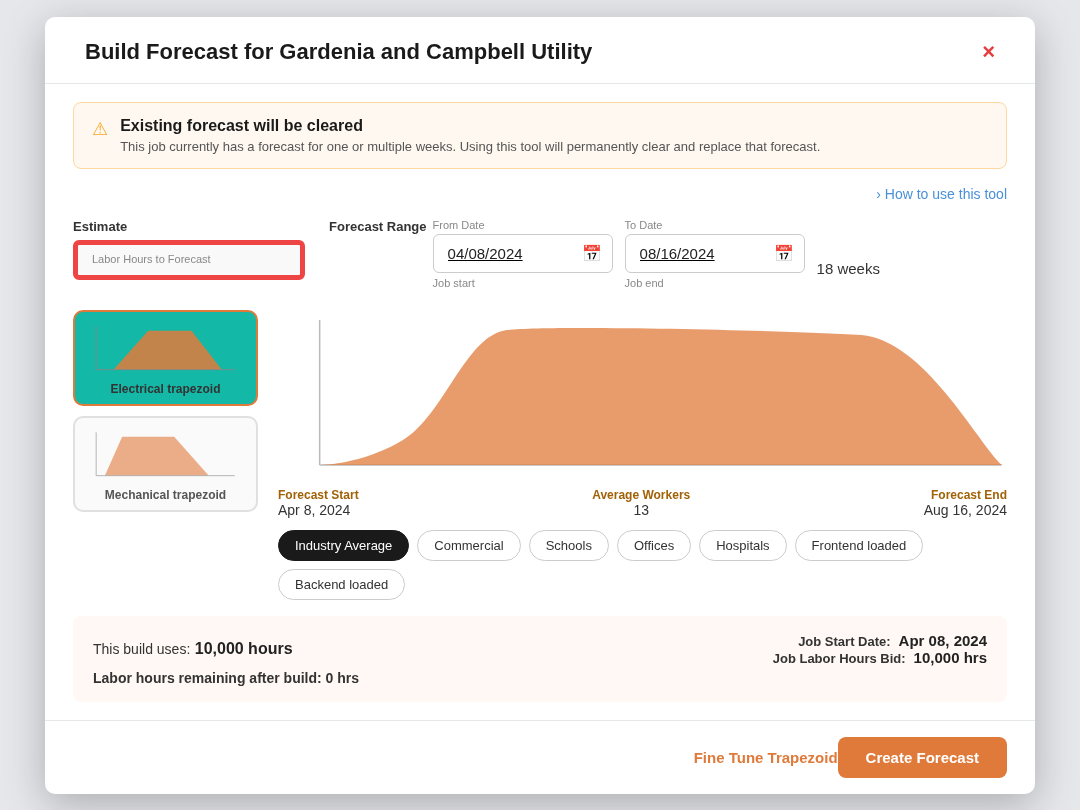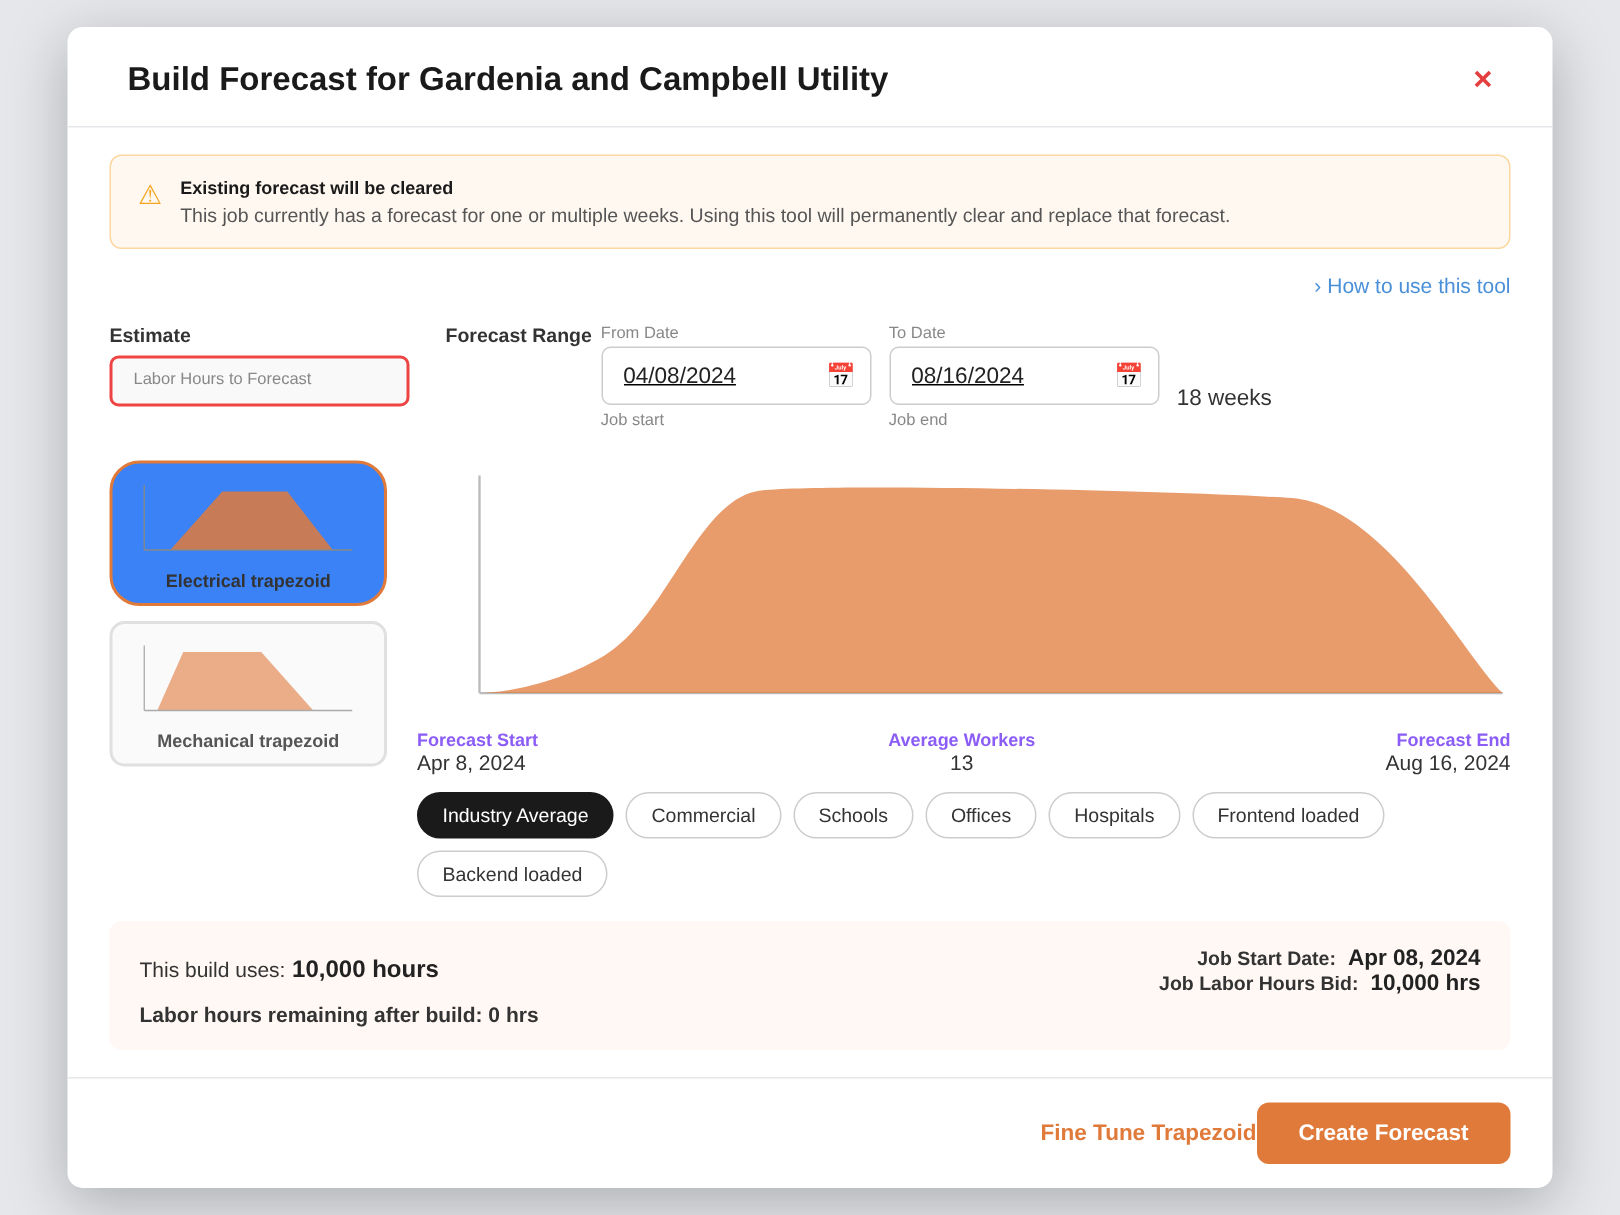--- a/index.html
+++ b/index.html
@@ -65,21 +65,21 @@
       margin-bottom: 16px;
     }
     .warning-icon {
       font-size: 18px;
       color: #f6a623;
       margin-top: 1px;
       flex-shrink: 0;
     }
     .warning-title {
       font-weight: 700;
-      font-size: 12px;
+      font-size: 16px;
       color: #1a1a1a;
       margin-bottom: 4px;
     }
     .warning-text {
       font-size: 13px;
       color: #555;
     }
     .how-to-link {
       text-align: right;
       margin-bottom: 16px;
@@ -167,22 +167,21 @@
     .curve-card {
       border: 2px solid #e0e0e0;
       border-radius: 10px;
       padding: 10px 12px 8px;
       cursor: pointer;
       text-align: center;
       background: #fafafa;
     }
     .curve-card.active {
       border-color: #e07a3a;
-      background: #3b82f6;
-      border-radius: 20px;
+      background: #14b8a6;
     }
     .curve-icon {
       width: 100%;
       height: 52px;
     }
     .curve-label {
       font-size: 12px;
       font-weight: 600;
       color: #555;
       margin-top: 4px;
@@ -203,21 +202,21 @@
       height: 170px;
     }
     .chart-meta {
       display: flex;
       justify-content: space-between;
       margin-top: 4px;
       margin-bottom: 12px;
     }
     .chart-meta-item {
       font-size: 12px;
-      color: #8b5cf6;
+      color: #a16207;
       font-weight: 600;
     }
     .chart-meta-value {
       font-size: 14px;
       color: #333;
       font-weight: 400;
     }
     .pill-row {
       display: flex;
       flex-wrap: wrap;
@@ -307,21 +306,21 @@
       <div class="how-to-link">
         <a href="#">
           <span>›</span>
           <span>How to use this tool</span>
         </a>
       </div>
 
       <div class="form-row">
         <div class="field-group">
           <div class="field-label">Estimate</div>
-          <div style="background:#f9f9f9; border:2px solid #ef4444; border-radius:6px; padding:8px 14px; width:200px;">
+          <div style="background:#f9f9f9; border:5px solid #ef4444; border-radius:6px; padding:8px 14px; width:232px;">
             <div style="font-size:11px;color:#888;margin-bottom:2px;">Labor Hours to Forecast</div>
           </div>
         </div>
 
         <div class="forecast-range-group">
           <div class="field-label">Forecast Range</div>
           <div class="forecast-range-row">
             <div>
               <div style="font-size:11px;color:#888;margin-bottom:3px;">From Date</div>
               <div class="date-input-wrapper">

